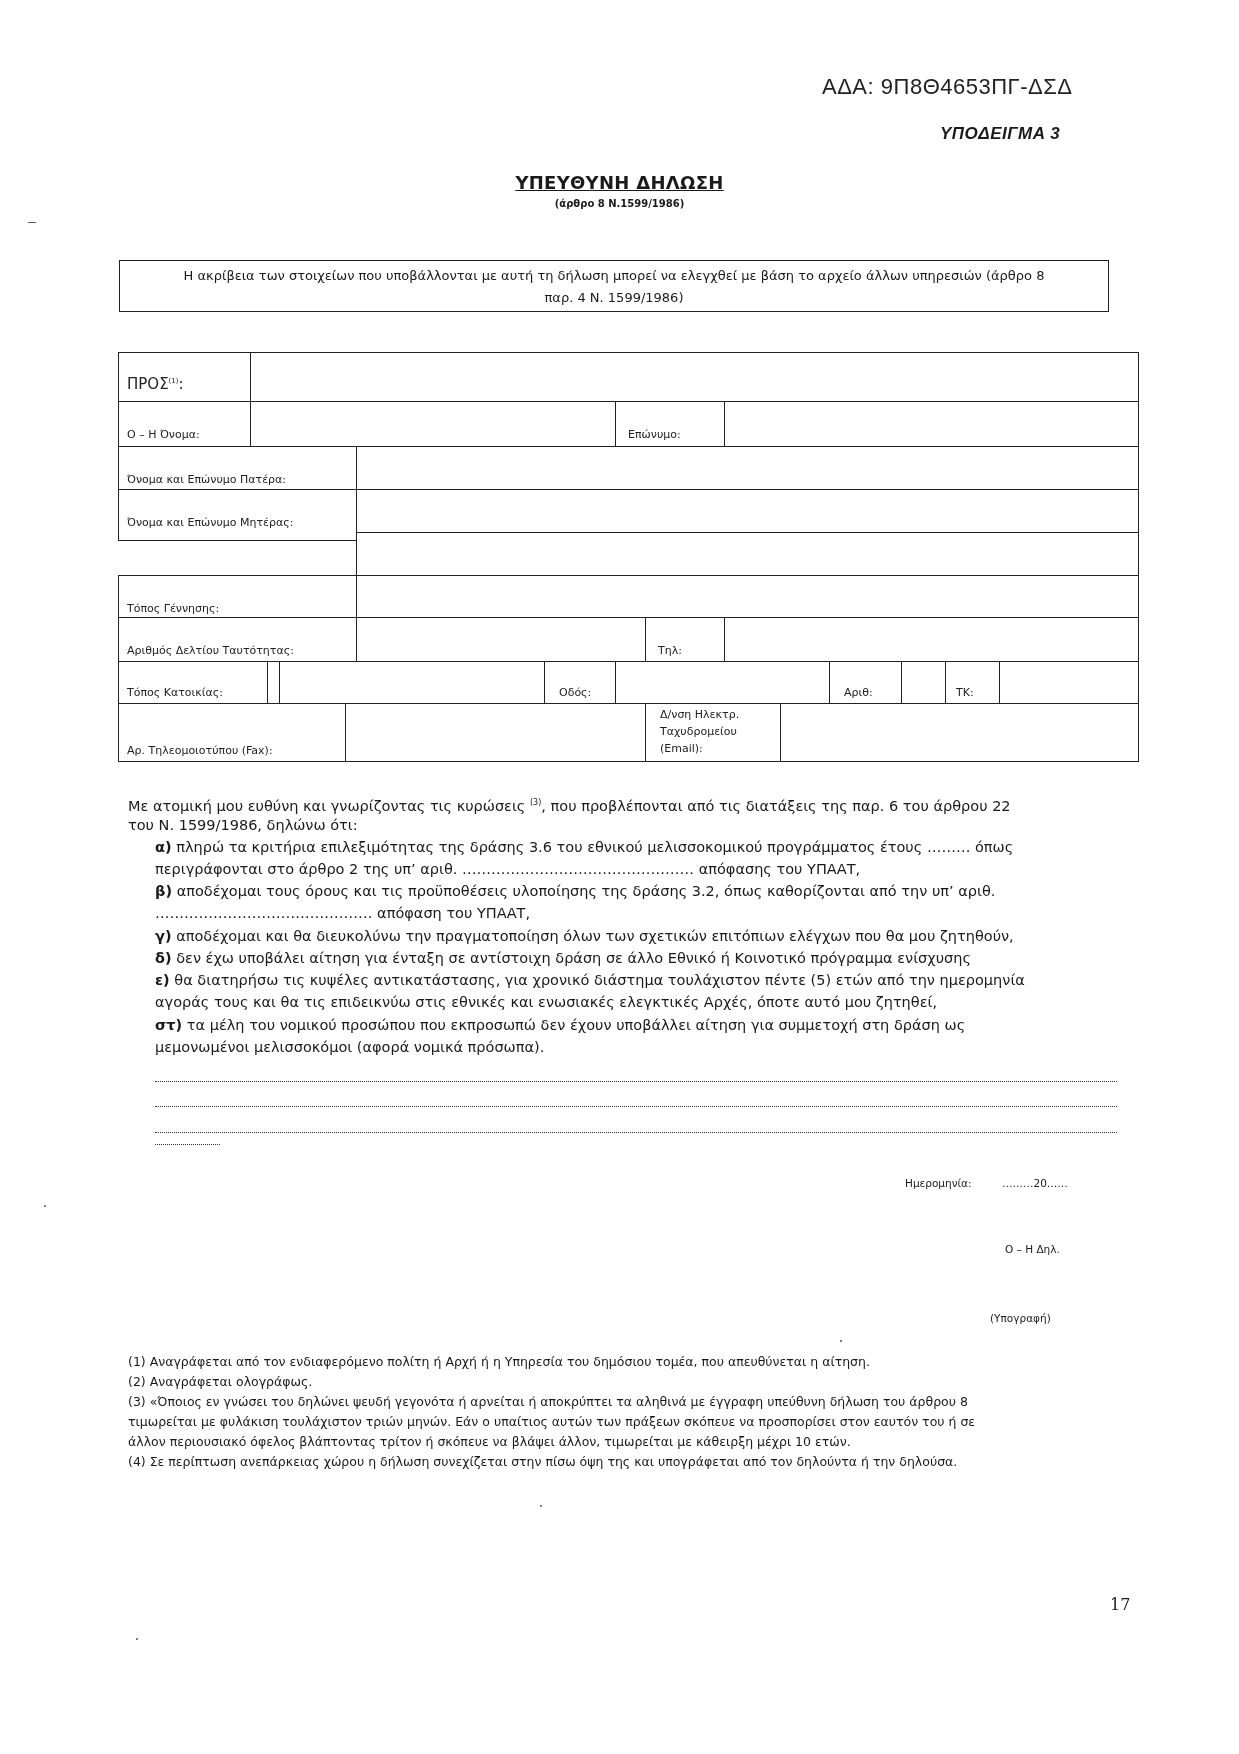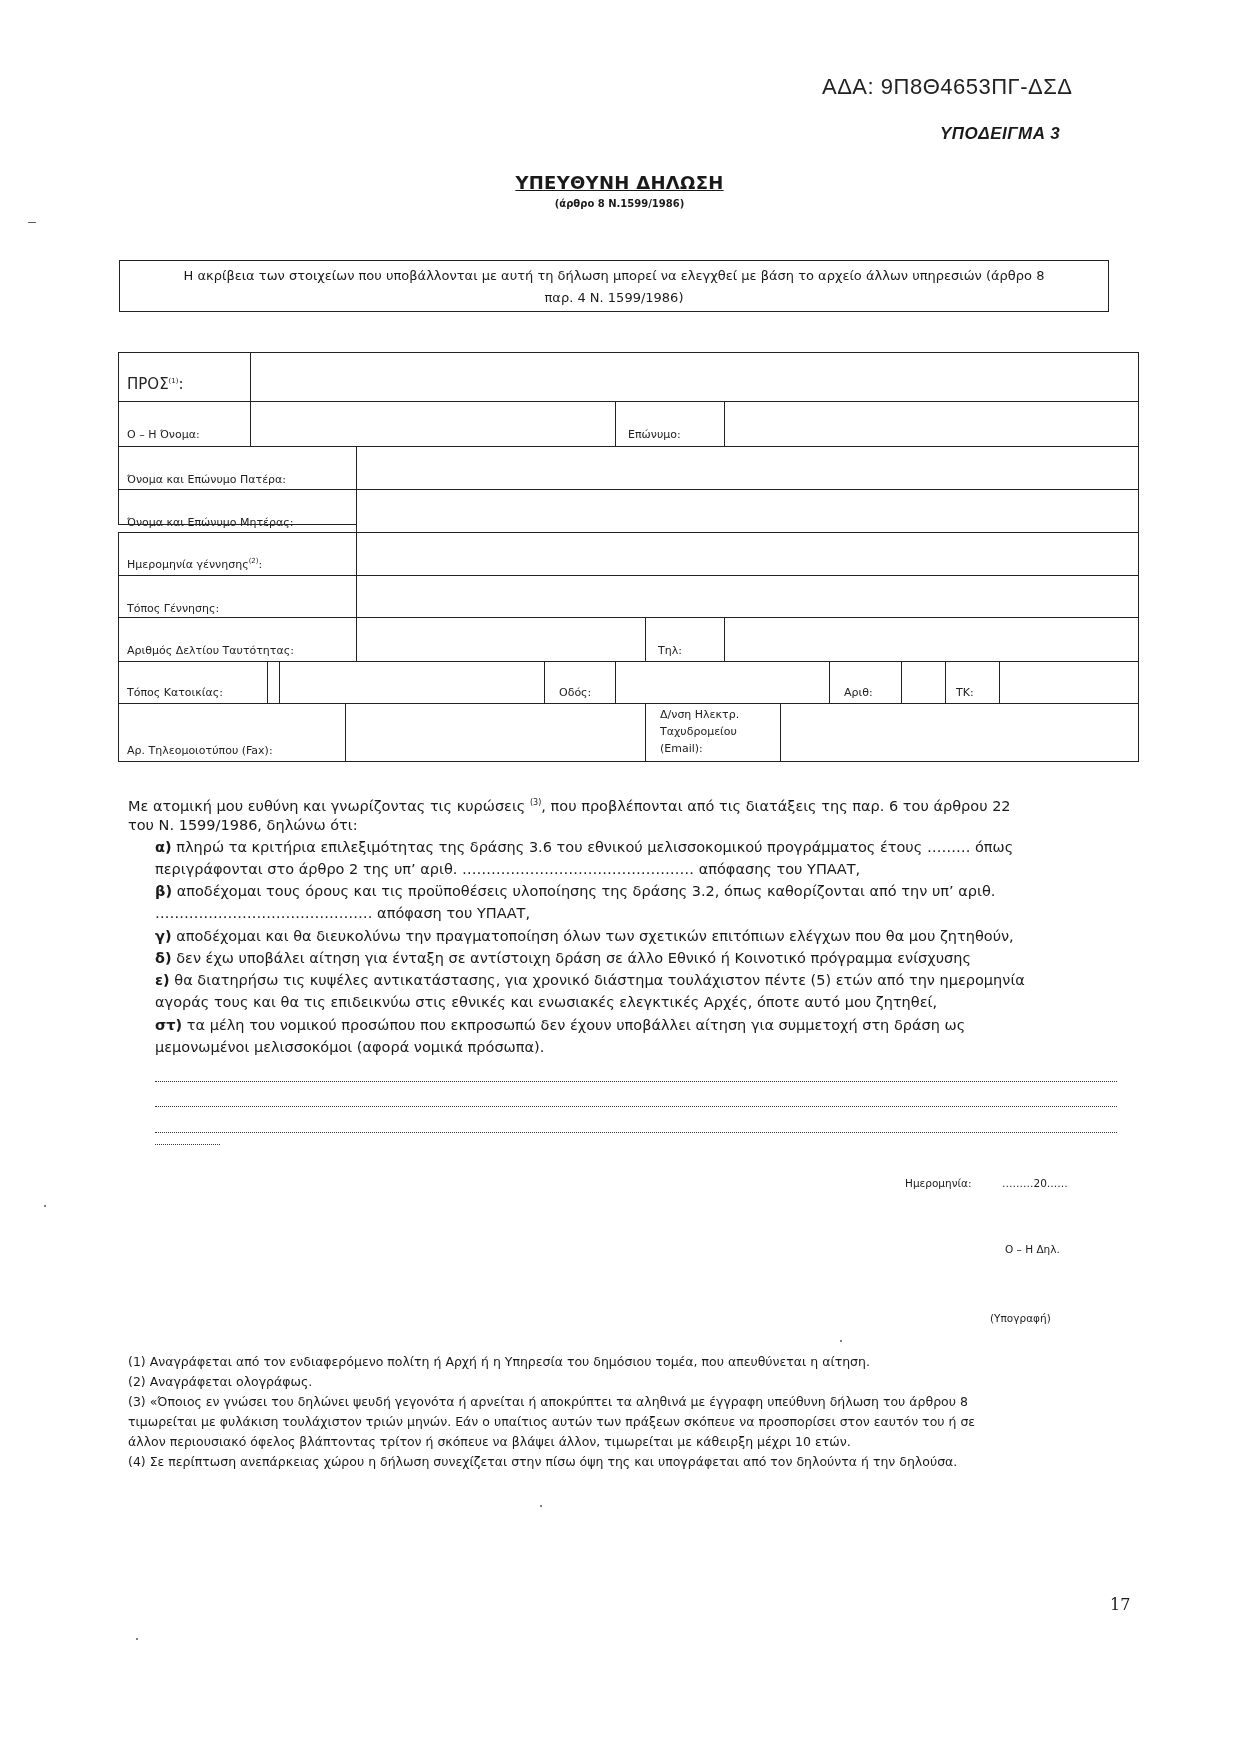--- a/index.html
+++ b/index.html
@@ -54,28 +54,25 @@
   <div class="cell" style="left:497px;top:49px;width:110px;height:46px;">
     <span class="lbl" style="left:12px;top:26px;">Επώνυμο:</span>
   </div>
   <div class="cell" style="left:606px;top:49px;width:415px;height:46px;"></div>
 
   <div class="cell" style="left:0;top:94px;width:239px;height:44px;padding-left:9px;">
     <span class="lbl" style="left:8px;top:26px;">Όνομα και Επώνυμο Πατέρα:</span>
   </div>
   <div class="cell" style="left:238px;top:94px;width:783px;height:44px;"></div>
 
-  <div class="cell" style="left:0;top:137px;width:239px;height:36px;">
+  <div class="cell" style="left:0;top:137px;width:239px;height:52px;">
     <span class="lbl" style="left:8px;top:26px;">Όνομα και Επώνυμο Μητέρας:</span>
   </div>
   <div class="cell" style="left:238px;top:137px;width:783px;height:44px;"></div>
 
-  <div class="cell" style="left:0;top:180px;width:239px;height:44px;">
-    <span class="lbl" style="left:8px;top:24px;"><span>Ημερομηνία γέννησης</span><sup>(2)</sup>:</span>
-  </div>
   <div class="cell" style="left:238px;top:180px;width:783px;height:44px;"></div>
 
   <div class="cell" style="left:0;top:223px;width:239px;height:43px;">
     <span class="lbl" style="left:8px;top:26px;">Τόπος Γέννησης:</span>
   </div>
   <div class="cell" style="left:238px;top:223px;width:783px;height:43px;"></div>
 
   <div class="cell" style="left:0;top:265px;width:239px;height:45px;">
     <span class="lbl" style="left:8px;top:26px;">Αριθμός Δελτίου Ταυτότητας:</span>
   </div>

